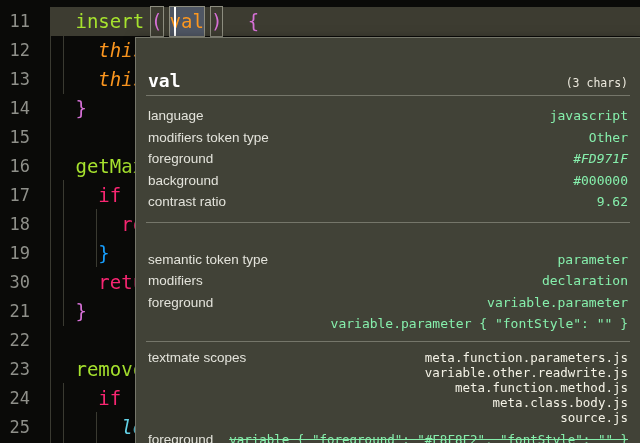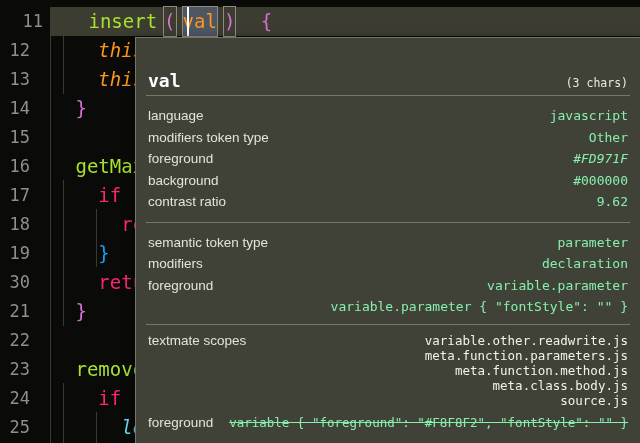--- a/index.html
+++ b/index.html
@@ -4,21 +4,21 @@
 <style>
   html,body{margin:0;padding:0;background:#222;}
   .screen{
     position:relative;width:640px;height:443px;overflow:hidden;
     background:var(--editor-bg,#0a0a08);
     font-family:"DejaVu Sans Mono",monospace;
   }
   
   .code{position:absolute;top:7px;left:0;width:640px;z-index:1;}
   .line{display:flex;height:29px;}
-  .line.current{background:linear-gradient(to right,transparent 0 50px,var(--cur-line,#3d3c31) 50px);padding-left:13px;}
+  .line.current{background:linear-gradient(to right,transparent 0 50px,var(--cur-line,#3d3c31) 50px);}
   .lnum{
     width:30px;flex:0 0 30px;text-align:right;line-height:29px;
     font-size:17px;color:#8f908a;user-select:none;
   }
   .lcontent{margin-left:20px;white-space:pre;line-height:29px;font-size:19px;color:#F8F8F2;}
   .lcontent span{display:inline-block;line-height:29px;vertical-align:top;margin-left:7px;}
   .box-bracket{outline:1px solid #8d8d7f;}
   .box-val{position:relative;background:#4f5663;outline:1px solid #8d8d7f;}
   .cursor{position:absolute;left:-3px;top:0;bottom:0;width:2.5px;background:#ffffff;}
   .guide{position:absolute;width:1px;background:#3a3a31;z-index:0;}
@@ -29,21 +29,21 @@
     background:var(--popup-bg,#414237);
     border:1px solid var(--popup-border,#75766a);
     box-shadow:0 3px 10px rgba(0,0,0,.55);
     z-index:10;color:#e6e6de;font-family:"Liberation Sans",sans-serif;
   }
   .p-head{height:57px;box-sizing:border-box;padding:15px 2px 0;display:flex;justify-content:space-between;align-items:baseline;}
   .p-title{font-family:"DejaVu Sans Mono",monospace;font-weight:bold;font-size:18px;color:#ffffff;}
   .p-chars{font-family:"DejaVu Sans Mono",monospace;font-size:11.5px;color:#ece9dd;margin-top:23px;}
   .hr{border-top:1px solid var(--popup-border,#75766a);}
   .sec{padding:9px 2px;}
-  .sec2{padding:9px 2px 6px;}
+  .sec2{padding:26px 2px 6px;}
   .sec3{padding:8px 2px;}
   .row{display:flex;justify-content:space-between;align-items:center;height:21.5px;}
   .lbl{font-size:13.5px;color:#e3e3db;white-space:nowrap;}
   .val{font-family:"DejaVu Sans Mono",monospace;font-size:13px;color:#86efac;text-align:right;white-space:pre;}
   .val.italic{font-style:italic;}
   .scopes-row{height:auto;align-items:flex-start;}
   .scopelist{font-family:"DejaVu Sans Mono",monospace;font-size:12.5px;line-height:15px;text-align:right;color:#f4f2e6;}
   .fg-row{margin-top:7px;height:auto;}
   .val.strike{text-decoration:line-through;font-size:12.5px;}
 </style>
@@ -170,22 +170,22 @@
         <span class="lbl"></span>
         <span class="val">variable.parameter { "fontStyle": "" }</span>
       </div>
     </div>
     <div class="hr"></div>
 
     <div class="sec sec3">
       <div class="row scopes-row">
         <span class="lbl">textmate scopes</span>
         <div class="scopelist">
+          <div>meta.function.parameters.js</div>
           <div>variable.other.readwrite.js</div>
-          <div>meta.function.parameters.js</div>
           <div>meta.function.method.js</div>
           <div>meta.class.body.js</div>
           <div>source.js</div>
         </div>
       </div>
       <div class="row fg-row">
         <span class="lbl">foreground</span>
         <span class="val strike">variable { "foreground": "#F8F8F2", "fontStyle": "" }</span>
       </div>
     </div>

